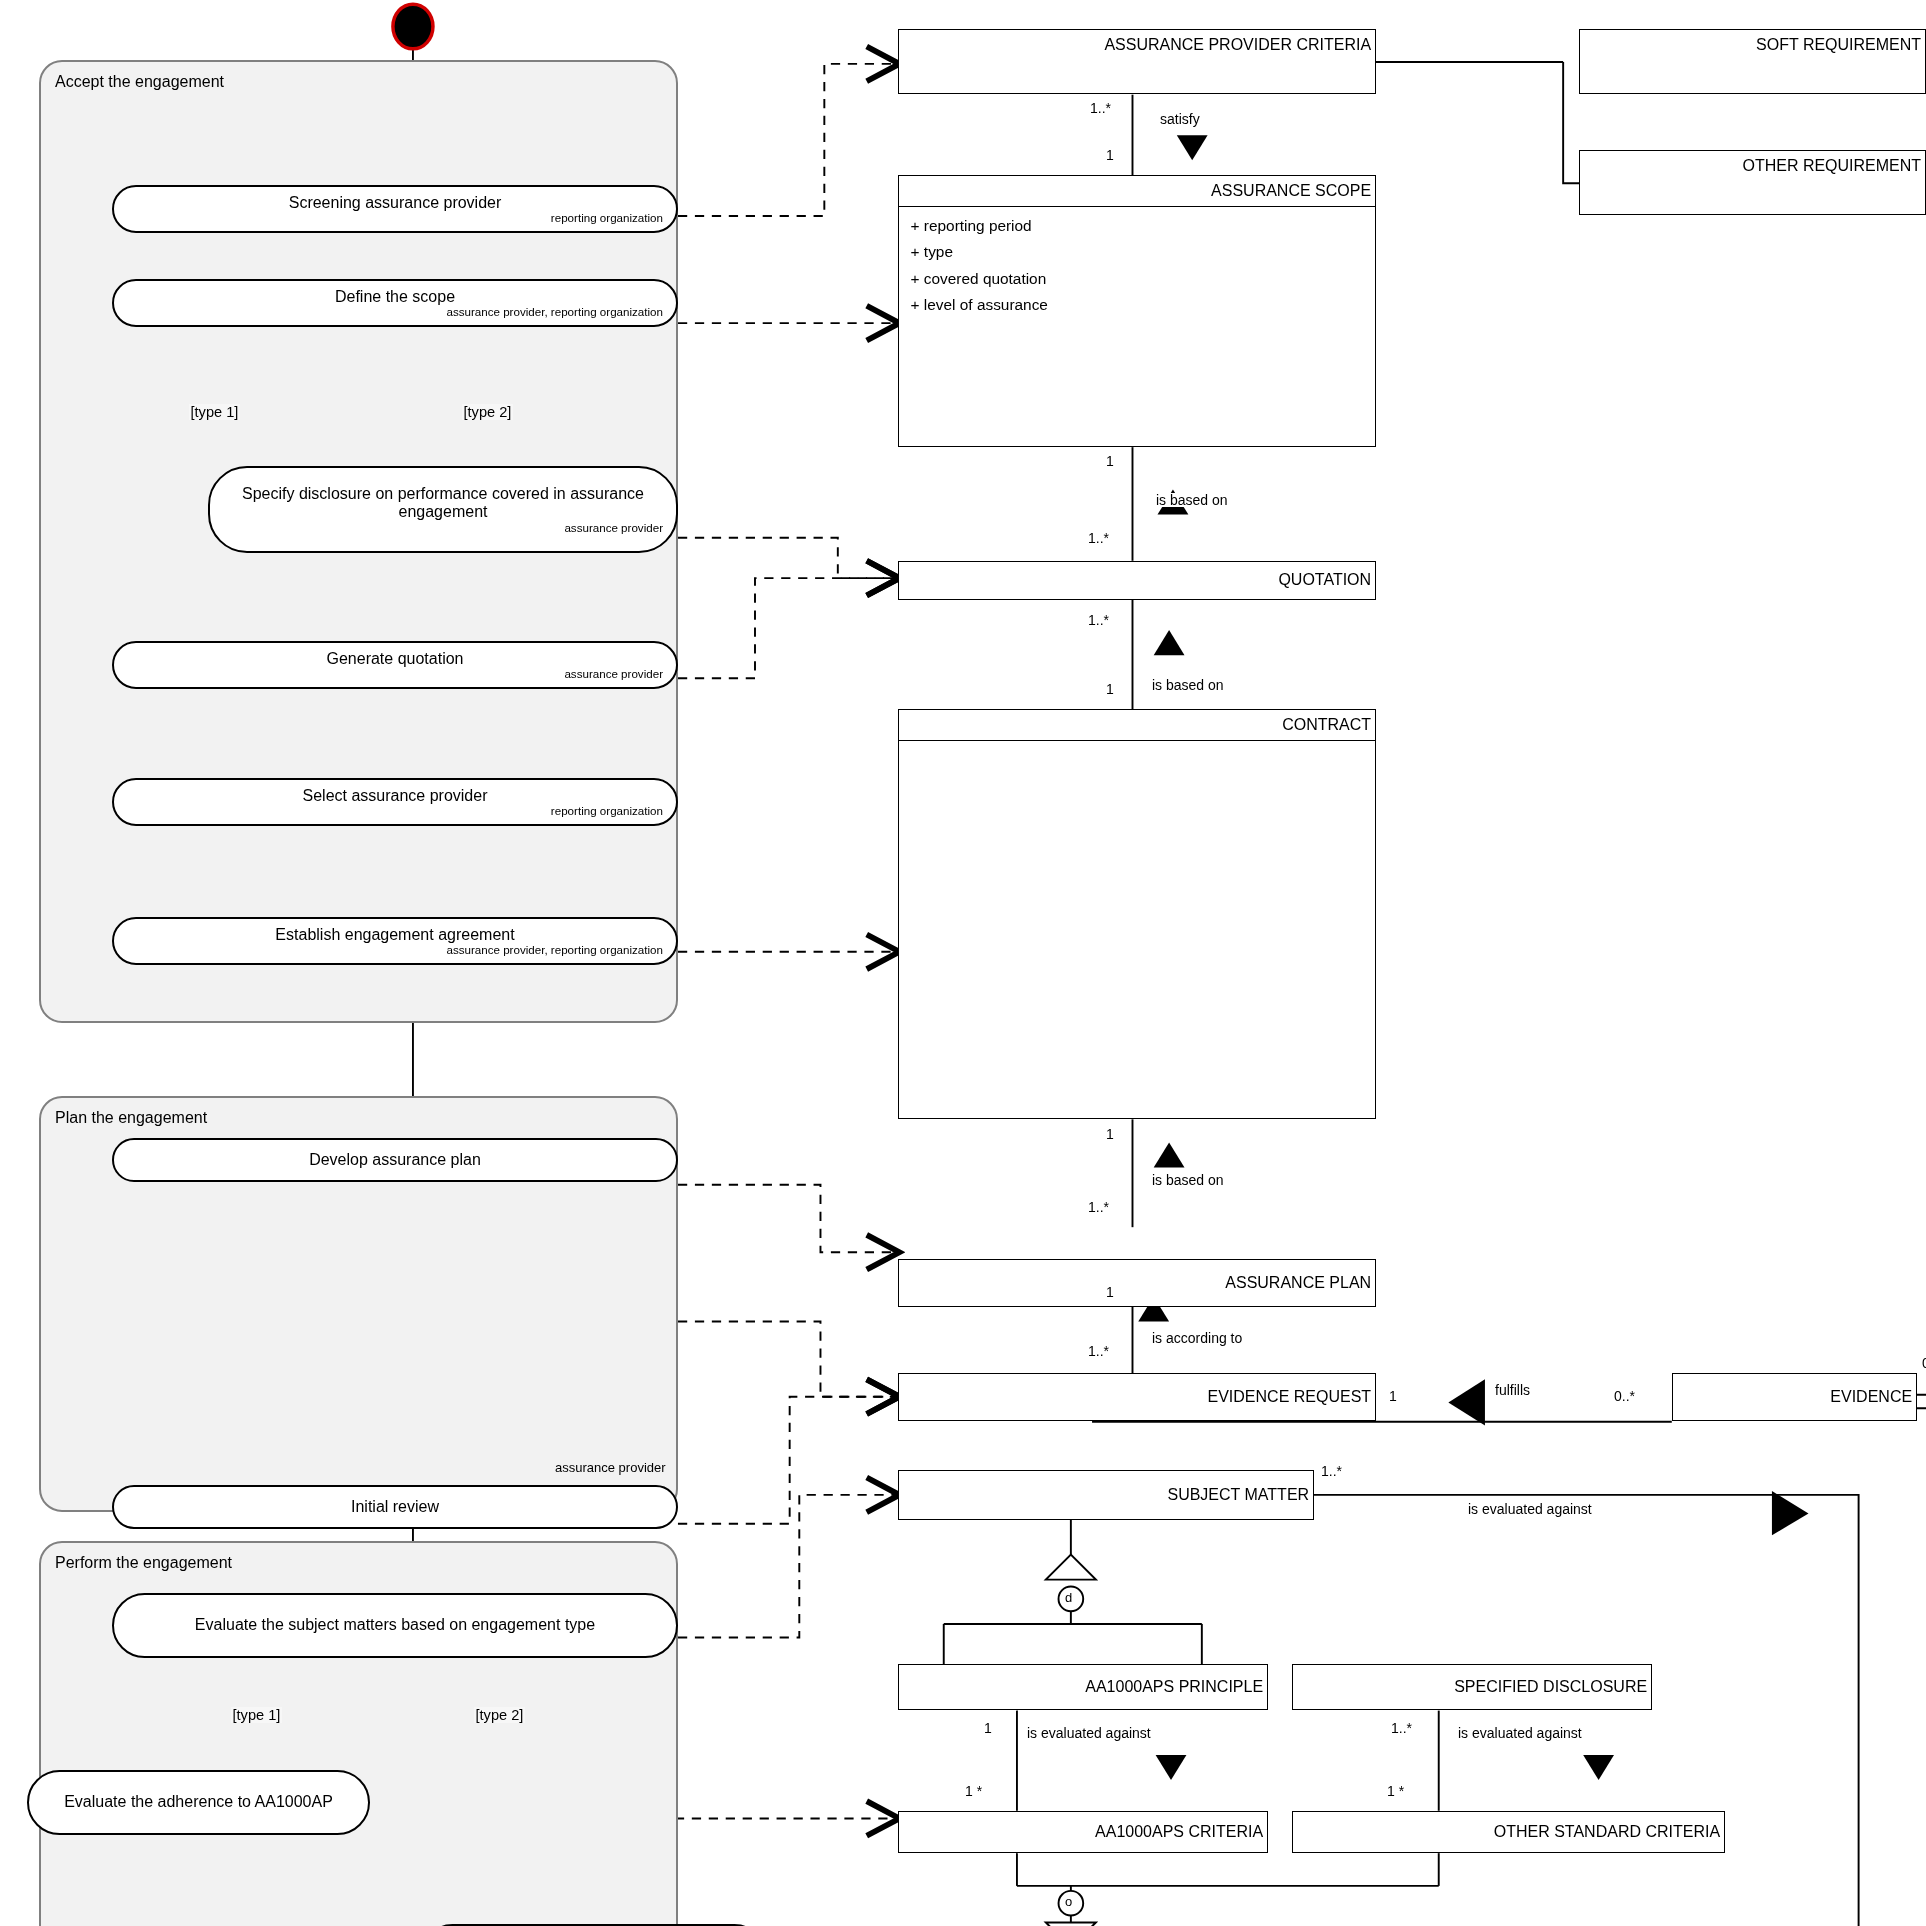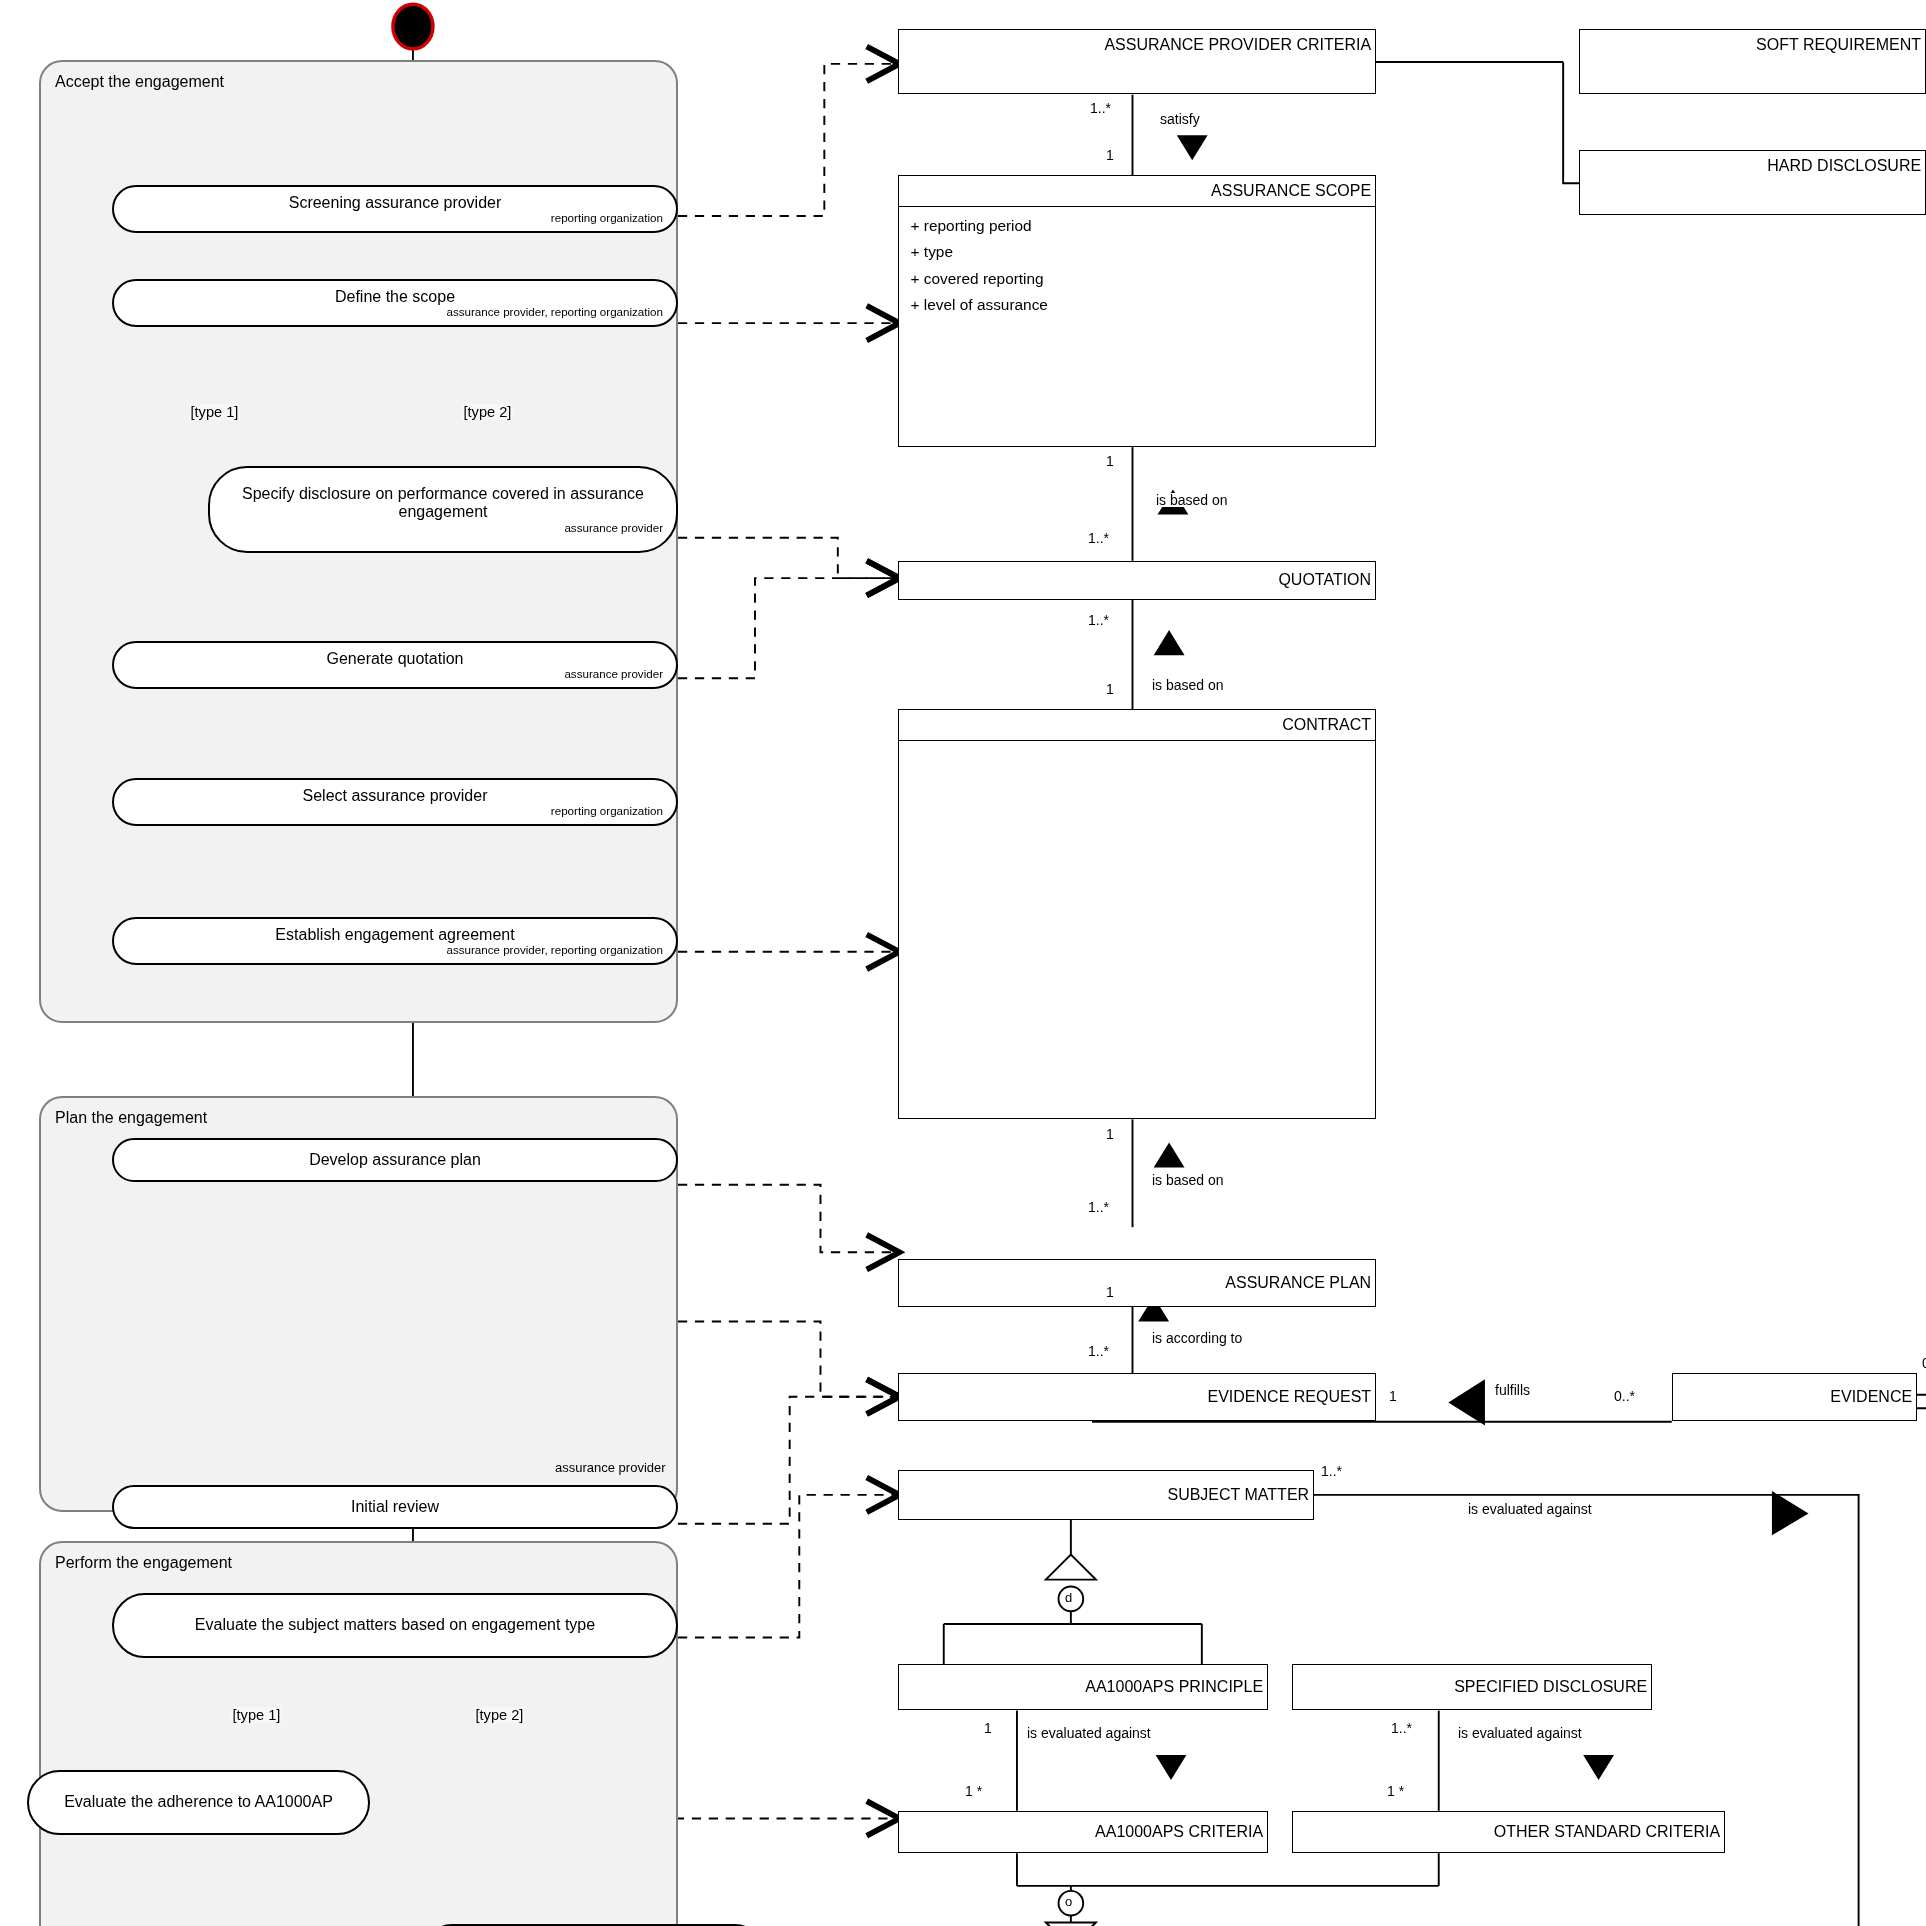--- a/index.html
+++ b/index.html
@@ -257,30 +257,30 @@
 
   <div class="cls" style="left:898px;top:29px;width:478px;height:65px;">
     <div class="cname">ASSURANCE PROVIDER CRITERIA</div>
   </div>
 
   <div class="cls" style="left:1579px;top:29px;width:347px;height:65px;">
     <div class="cname">SOFT REQUIREMENT</div>
   </div>
 
   <div class="cls" style="left:1579px;top:150px;width:347px;height:65px;">
-    <div class="cname">HARD DISCLOSURE</div>
+    <div class="cname">OTHER REQUIREMENT</div>
   </div>
 
   <div class="cls" style="left:898px;top:175px;width:478px;height:272px;">
     <div class="cname">ASSURANCE SCOPE</div>
     <div class="sep"></div>
     <div class="attrs">
       <div class="attr">+ reporting period</div>
       <div class="attr">+ type</div>
-      <div class="attr">+ covered reporting</div>
+      <div class="attr">+ covered quotation</div>
       <div class="attr">+ level of assurance</div>
     </div>
   </div>
 
   <div class="cls" style="left:898px;top:561px;width:478px;height:39px;">
     <div class="cname" style="padding:9.2px 3.9px;">QUOTATION</div>
   </div>
 
   <div class="cls" style="left:898px;top:709px;width:478px;height:410px;">
     <div class="cname">CONTRACT</div>

